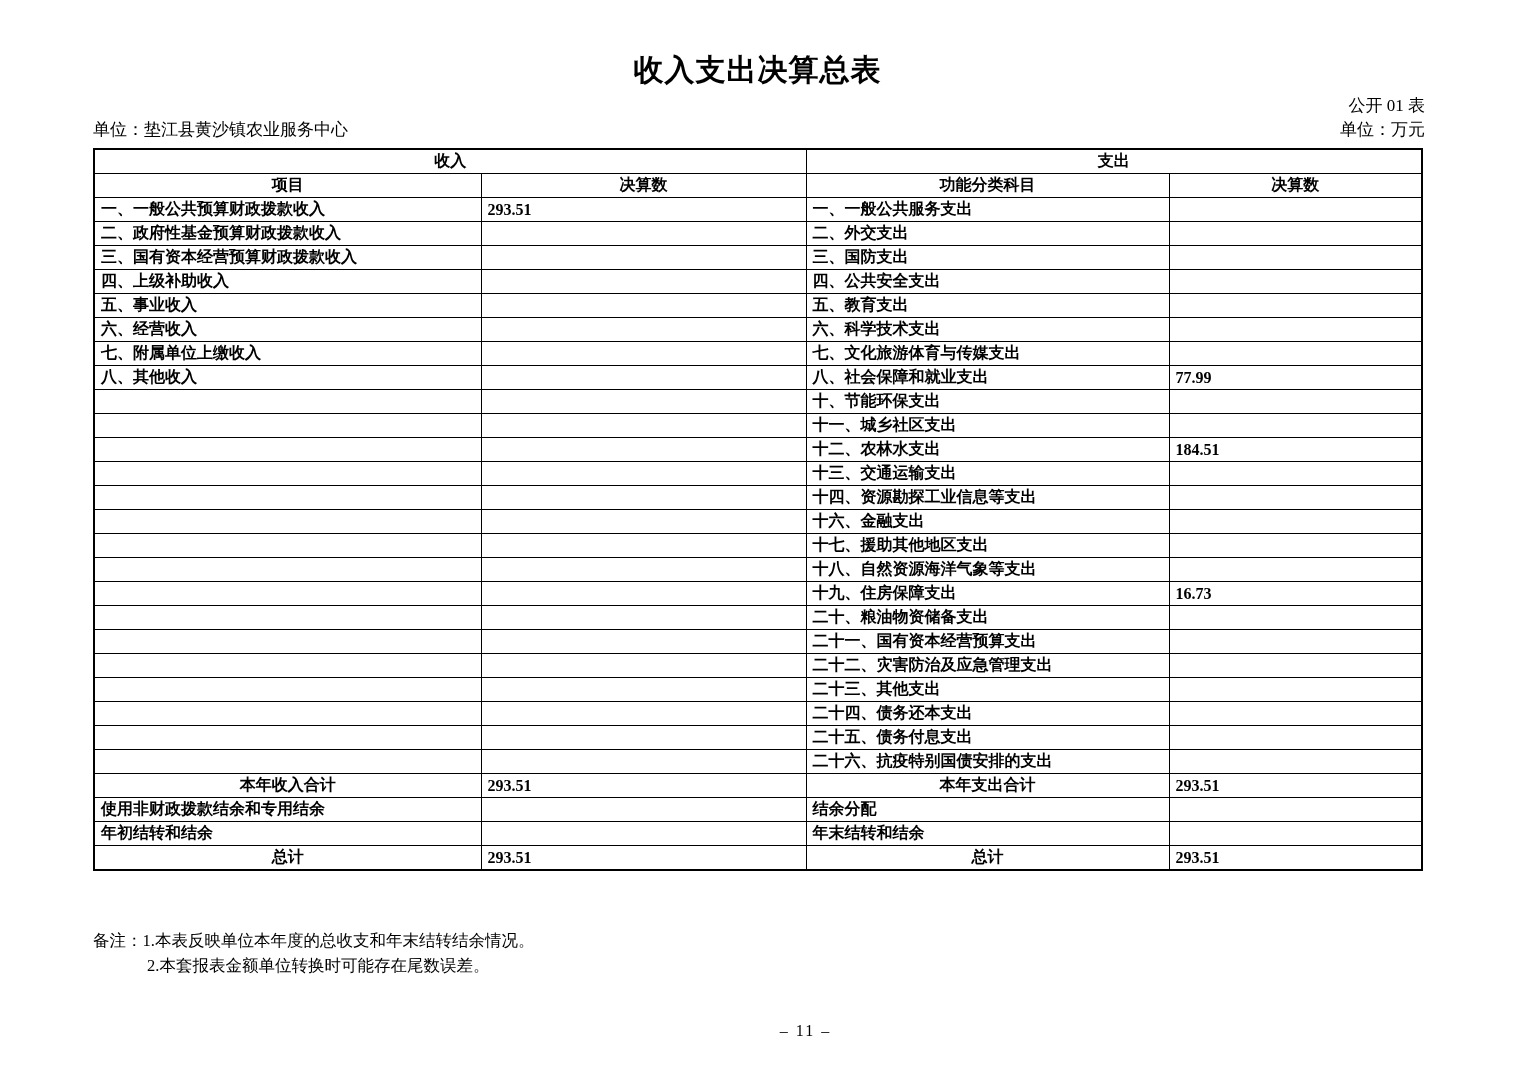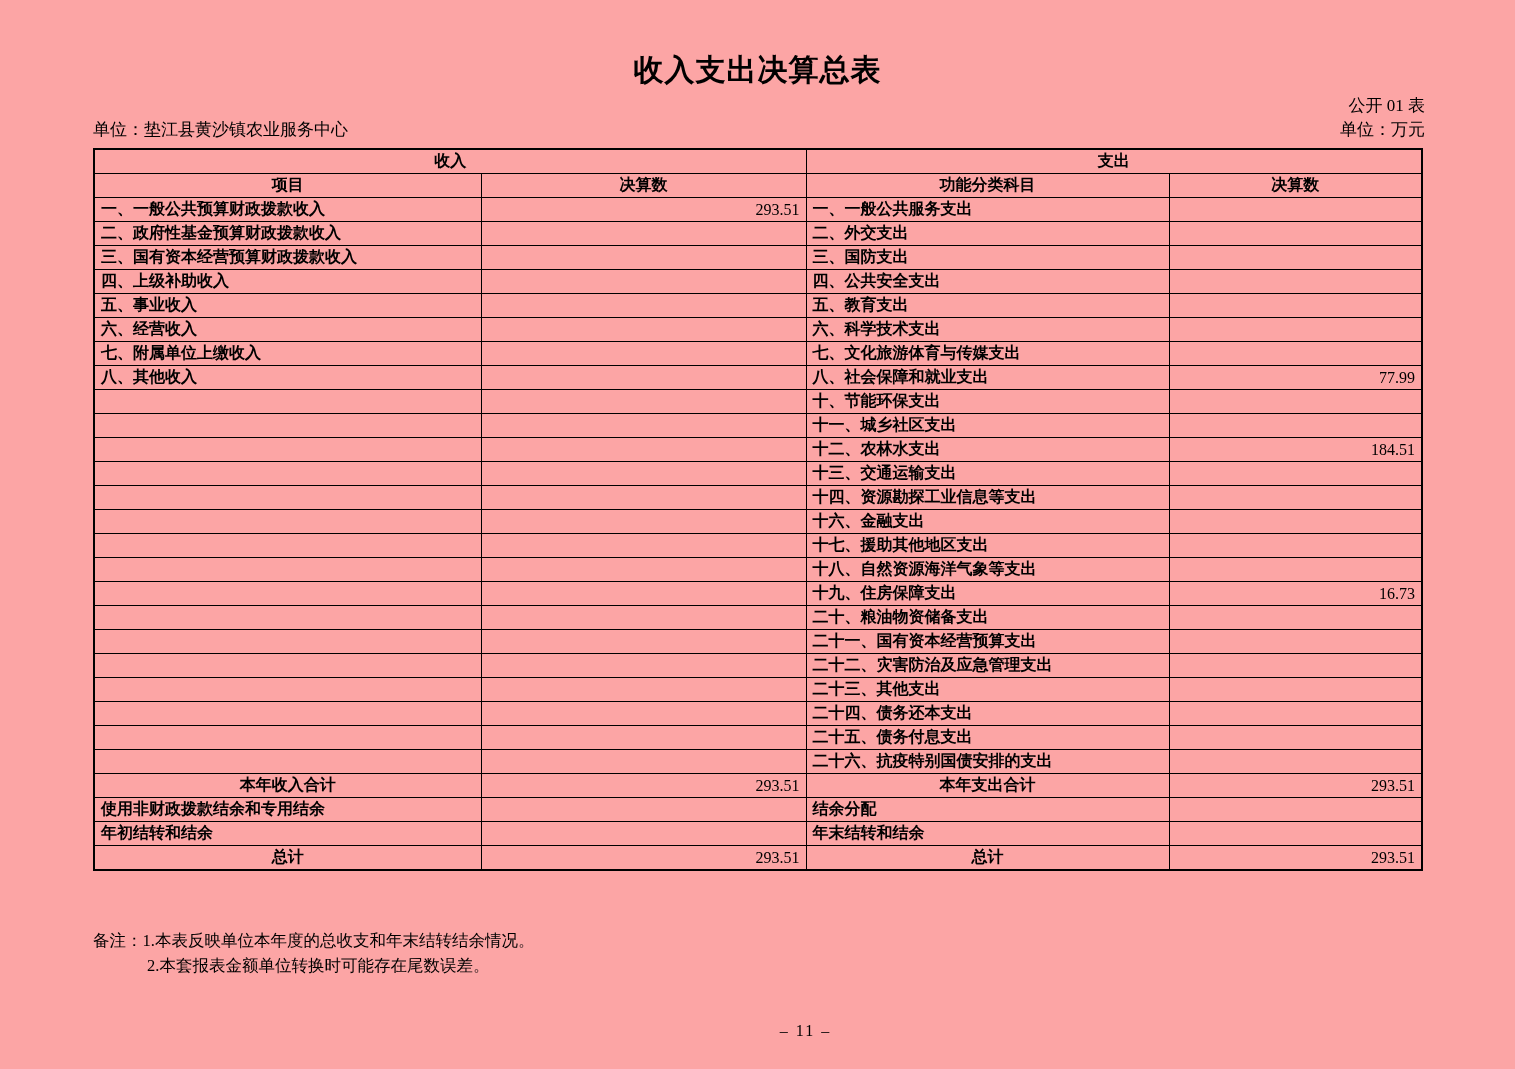--- a/index.html
+++ b/index.html
@@ -1,20 +1,20 @@
 <!DOCTYPE html>
 <html><head>
 <meta charset="utf-8">
 <style>
   html, body { margin: 0; padding: 0; background: #e8e8e8; }
   .page {
     position: relative;
     width: 1515px;
     height: 1069px;
-    background: #fca5a5;
+    background: #ffffff;
     font-family: "Liberation Serif", "DejaVu Serif", serif;
     color: #000000;
     overflow: hidden;
   }
   .title {
     position: absolute;
     top: 50px; left: 0;
     width: 100%;
     text-align: center;
     font-size: 30px;
@@ -55,22 +55,22 @@
     text-align: center;
     padding: 0;
   }
   td.item {
     font-weight: bold;
     text-align: left;
     padding-left: 4px;
   }
   td.item.center { text-align: center; }
   td.value {
-    text-align: right;
-    font-weight: normal;
+    text-align: left;
+    font-weight: bold;
     font-size: 17px;
     padding-right: 8px;
   }
   .notes {
     position: absolute;
     top: 928px; left: 93px;
     font-size: 16.5px;
     line-height: 25px;
     font-family: Liberation Serif, serif;
   }

